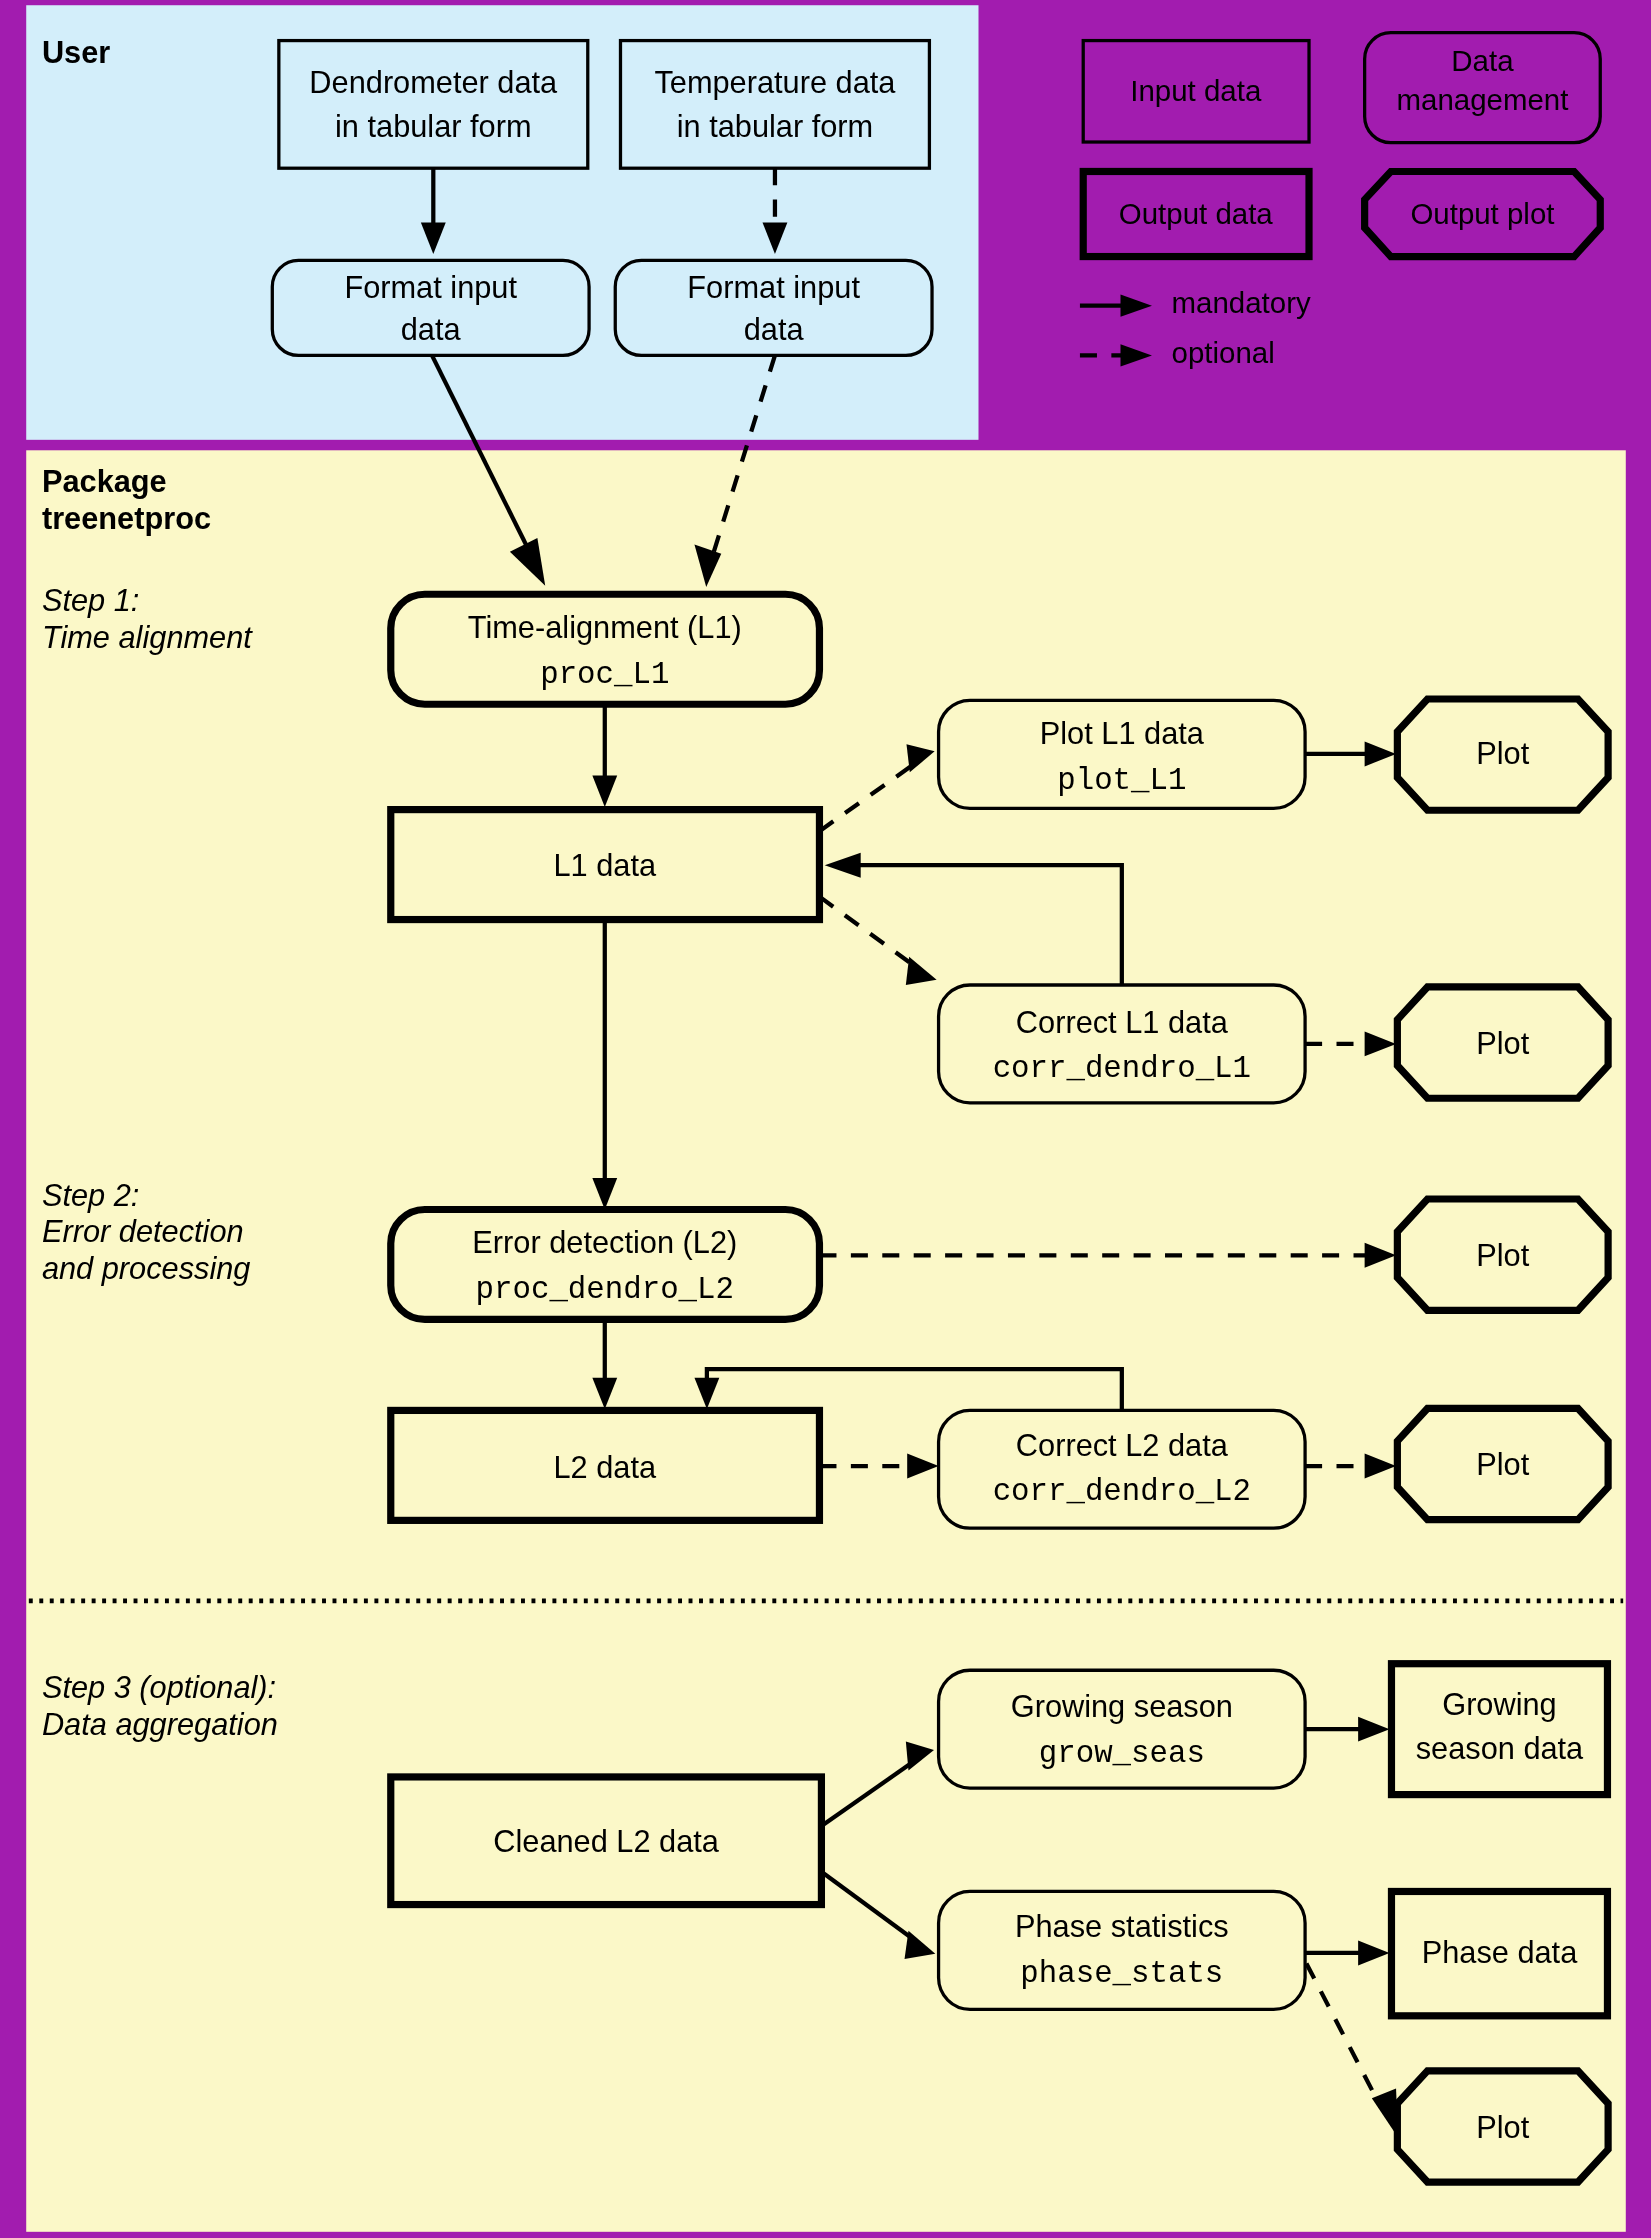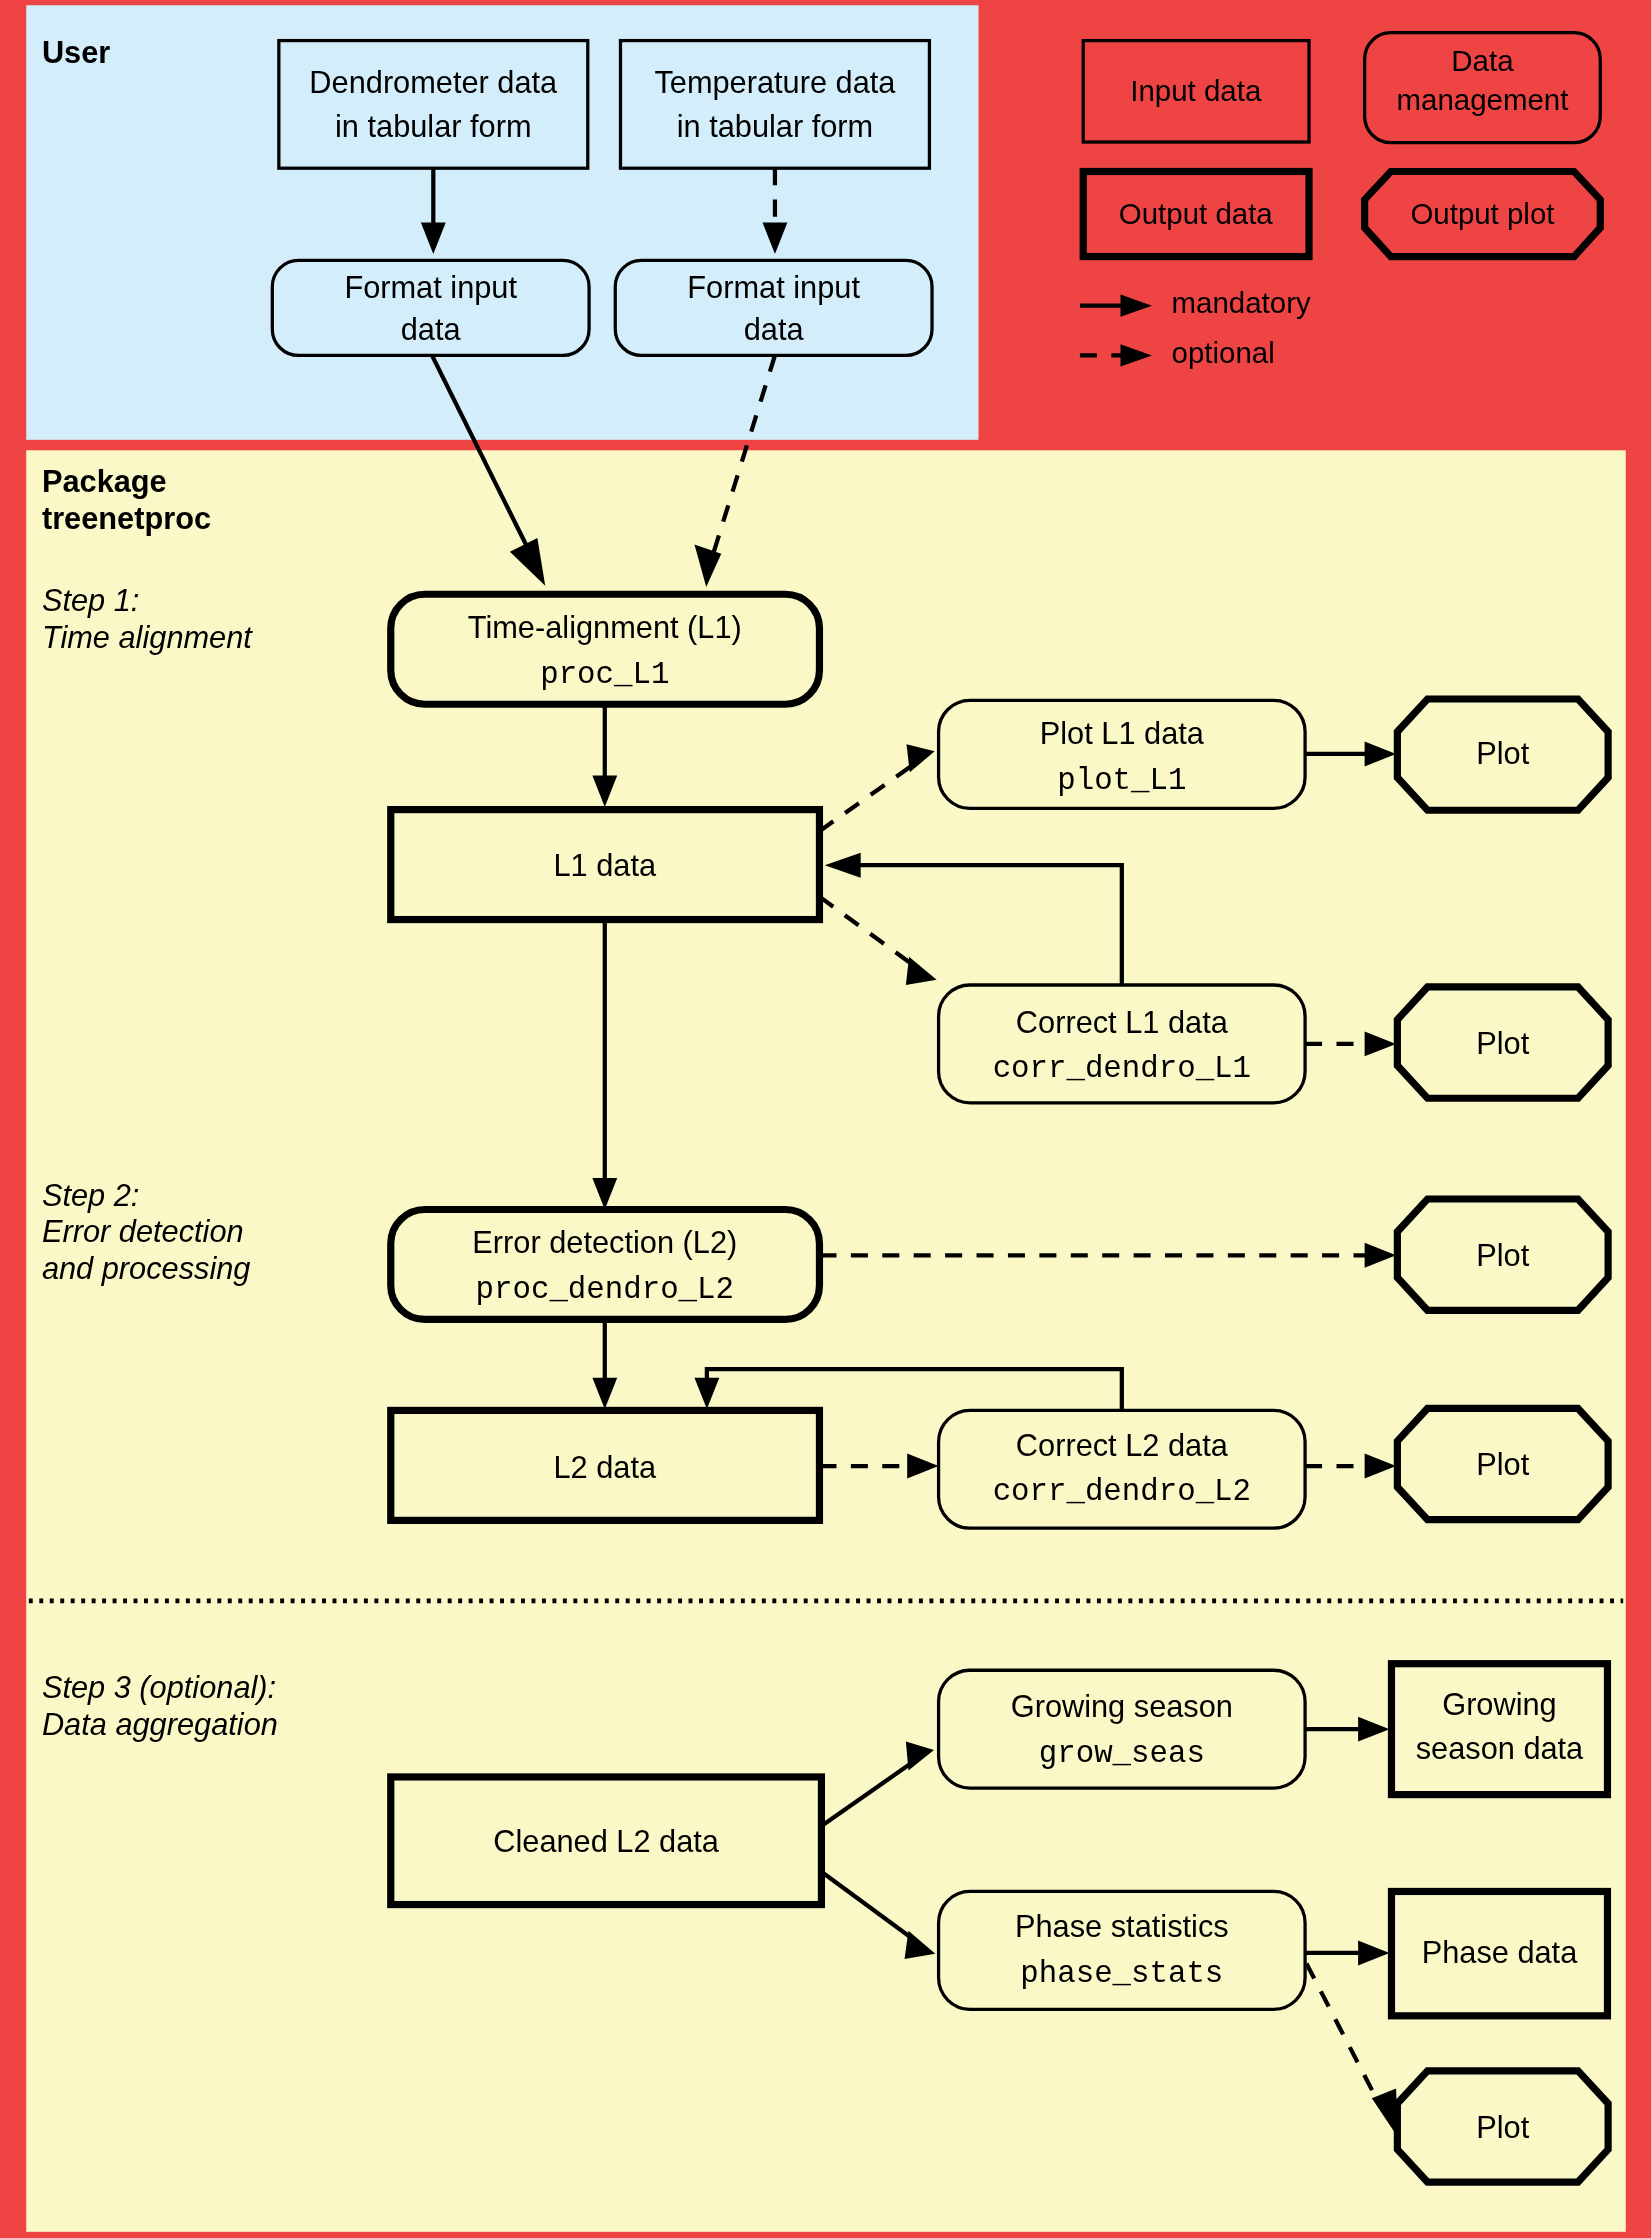--- a/index.html
+++ b/index.html
@@ -62,21 +62,21 @@
   .shape-thin { fill: none; stroke: #000; stroke-width: 5; }
   .shape-thick { fill: none; stroke: #000; stroke-width: 11; }
   .edge-solid { fill: none; stroke: #000; stroke-width: 6.5; }
   .edge-dash { fill: none; stroke: #000; stroke-width: 6.5; stroke-dasharray: 26 22; }
   .divider { fill: none; stroke: #000; stroke-width: 7; stroke-dasharray: 6 10; }
   .arrowhead { fill: #000; stroke: none; }
 </style>
 </head>
 <body>
 
-<div id="root" style="background: #ef4444;">
+<div id="root" style="background: #a21caf;">
   <svg class="flow" viewBox="0 0 2524 3421" xmlns="http://www.w3.org/2000/svg">
 
     <rect id="user-band-rect" x="40" y="8" width="1455" height="664" fill="#d3eefa"></rect>
     <rect id="package-band-rect" x="40" y="688" width="2444" height="2722" fill="#fbf8c8"></rect>
 
     <text class="bandtext" x="64" y="62" dominant-baseline="hanging">User</text>
     <text class="bandtext" x="64" y="718" dominant-baseline="hanging">Package</text>
     <text class="bandtext" x="64" y="774" dominant-baseline="hanging">treenetproc</text>
 
     <text class="steptext" x="64" y="900" dominant-baseline="hanging">Step 1:</text>

